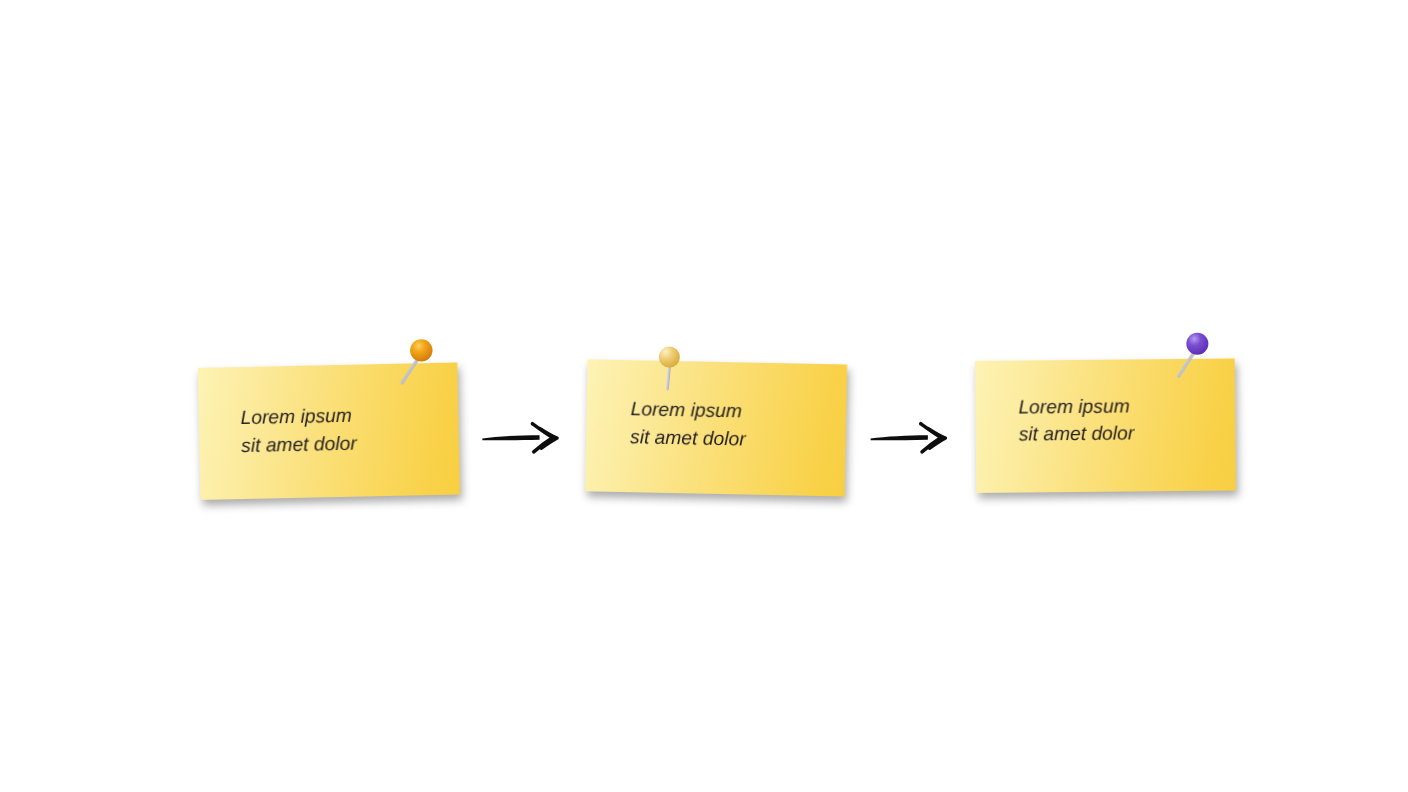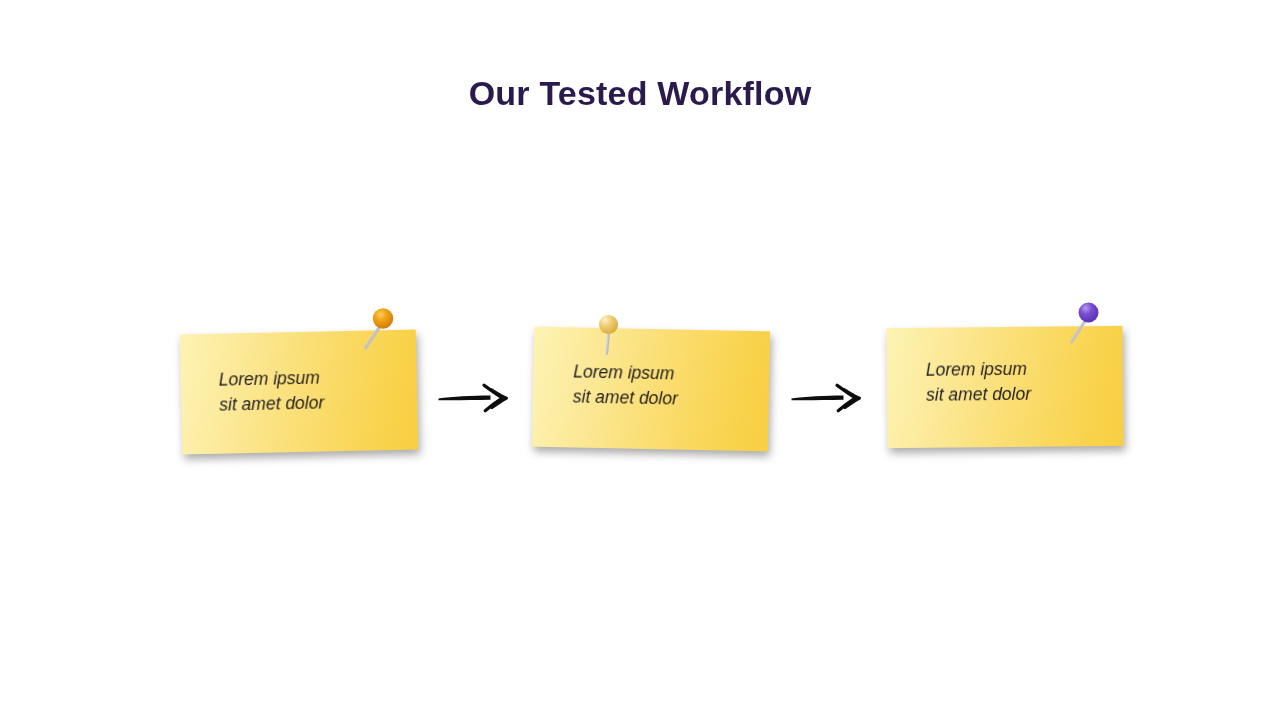--- a/index.html
+++ b/index.html
@@ -92,21 +92,20 @@
   }
   .arrow svg { display: block; overflow: visible; }
   #arrow-1 { left: 436px; top: 381px; }
   #arrow-2 { left: 789px; top: 381px; }
 </style>
 </head>
 <body>
 
 <div class="slide">
 
-  <div class="title">Our Tested Workflow</div>
 
   <div class="note" id="note-1">
     <div class="note-inner">
       <span class="note-line">Lorem ipsum</span>
       <span class="note-line">sit amet dolor</span>
     </div>
   </div>
 
   <div class="pin" id="pin-1">
     <svg width="46" height="56" viewBox="0 0 46 56">

